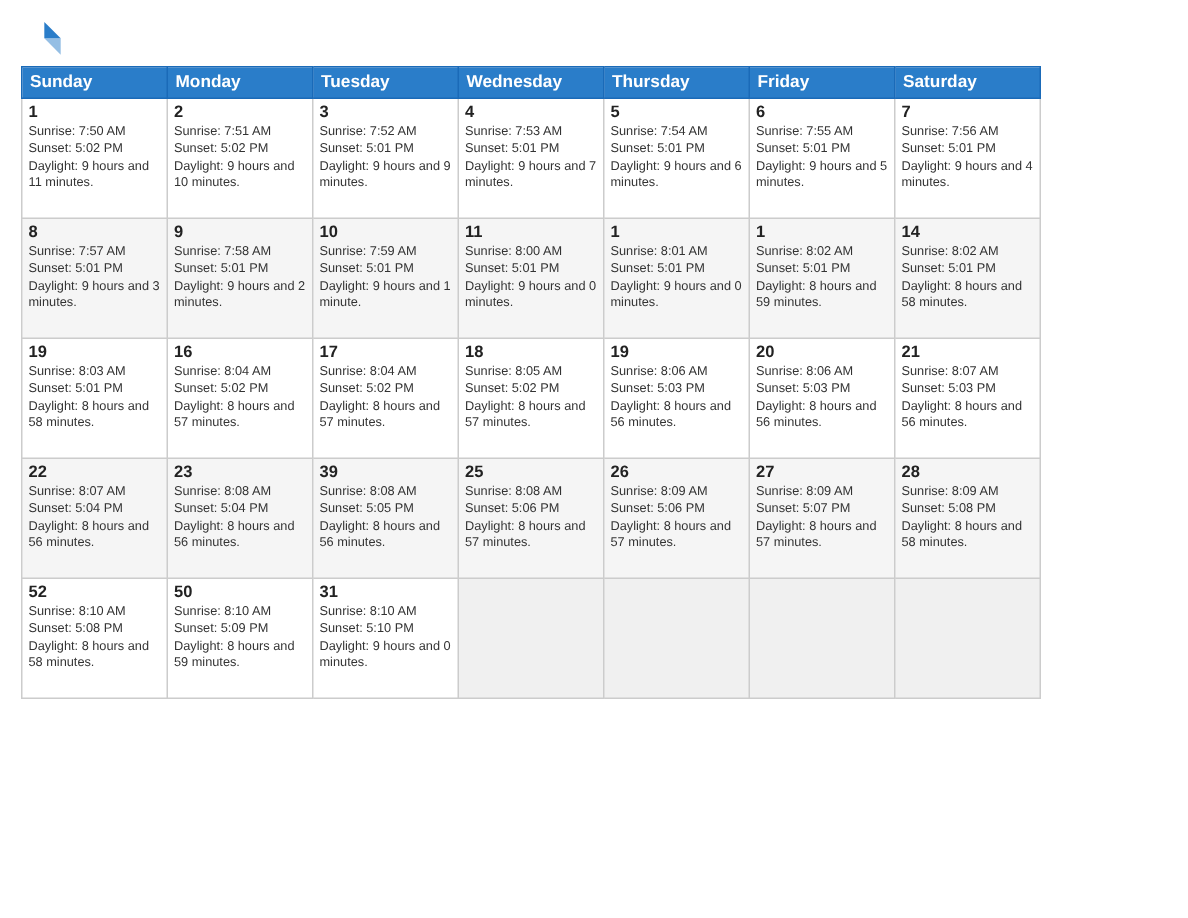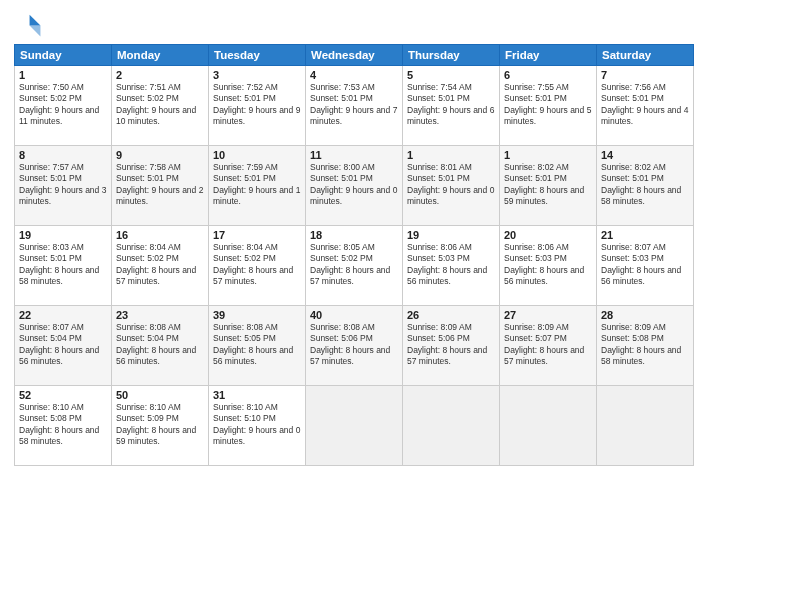--- a/index.html
+++ b/index.html
@@ -327,21 +327,21 @@
         </td>
           <td>
           <span class="day-number">39</span>
           <div class="day-info">
             Sunrise: 8:08 AM<br>
             Sunset: 5:05 PM<br>
             Daylight: 8 hours and 56 minutes.
           </div>
         </td>
           <td>
-          <span class="day-number">40</span>
+          <span class="day-number">25</span>
           <div class="day-info">
             Sunrise: 8:08 AM<br>
             Sunset: 5:06 PM<br>
             Daylight: 8 hours and 57 minutes.
           </div>
         </td>
           <td>
           <span class="day-number">26</span>
           <div class="day-info">
             Sunrise: 8:09 AM<br>

